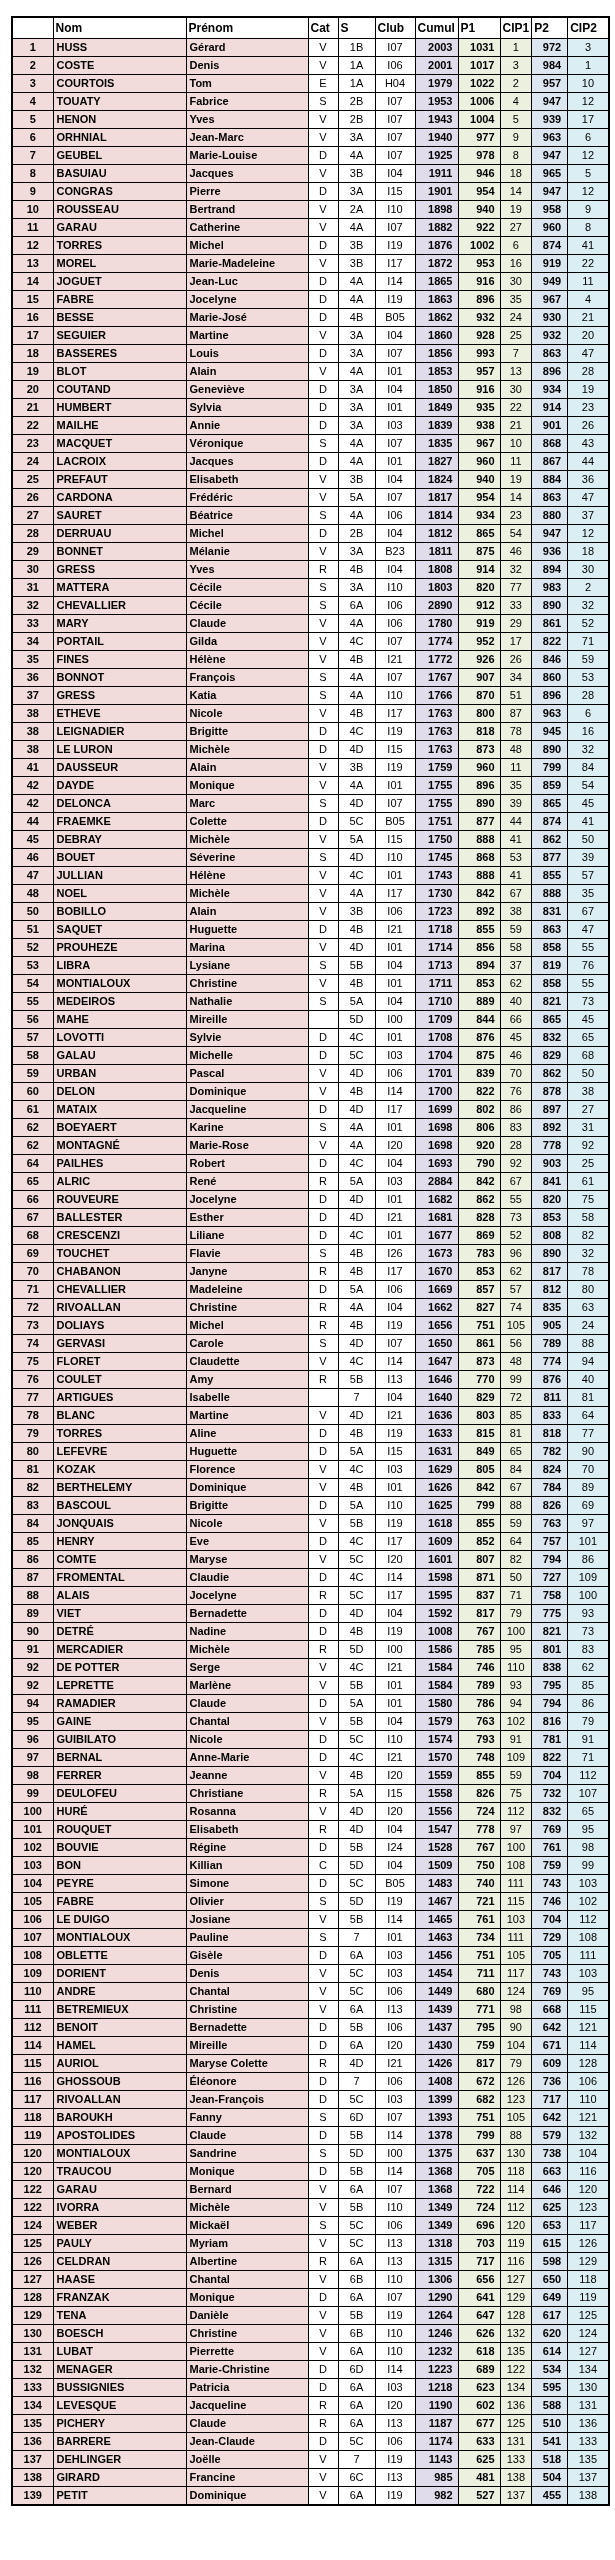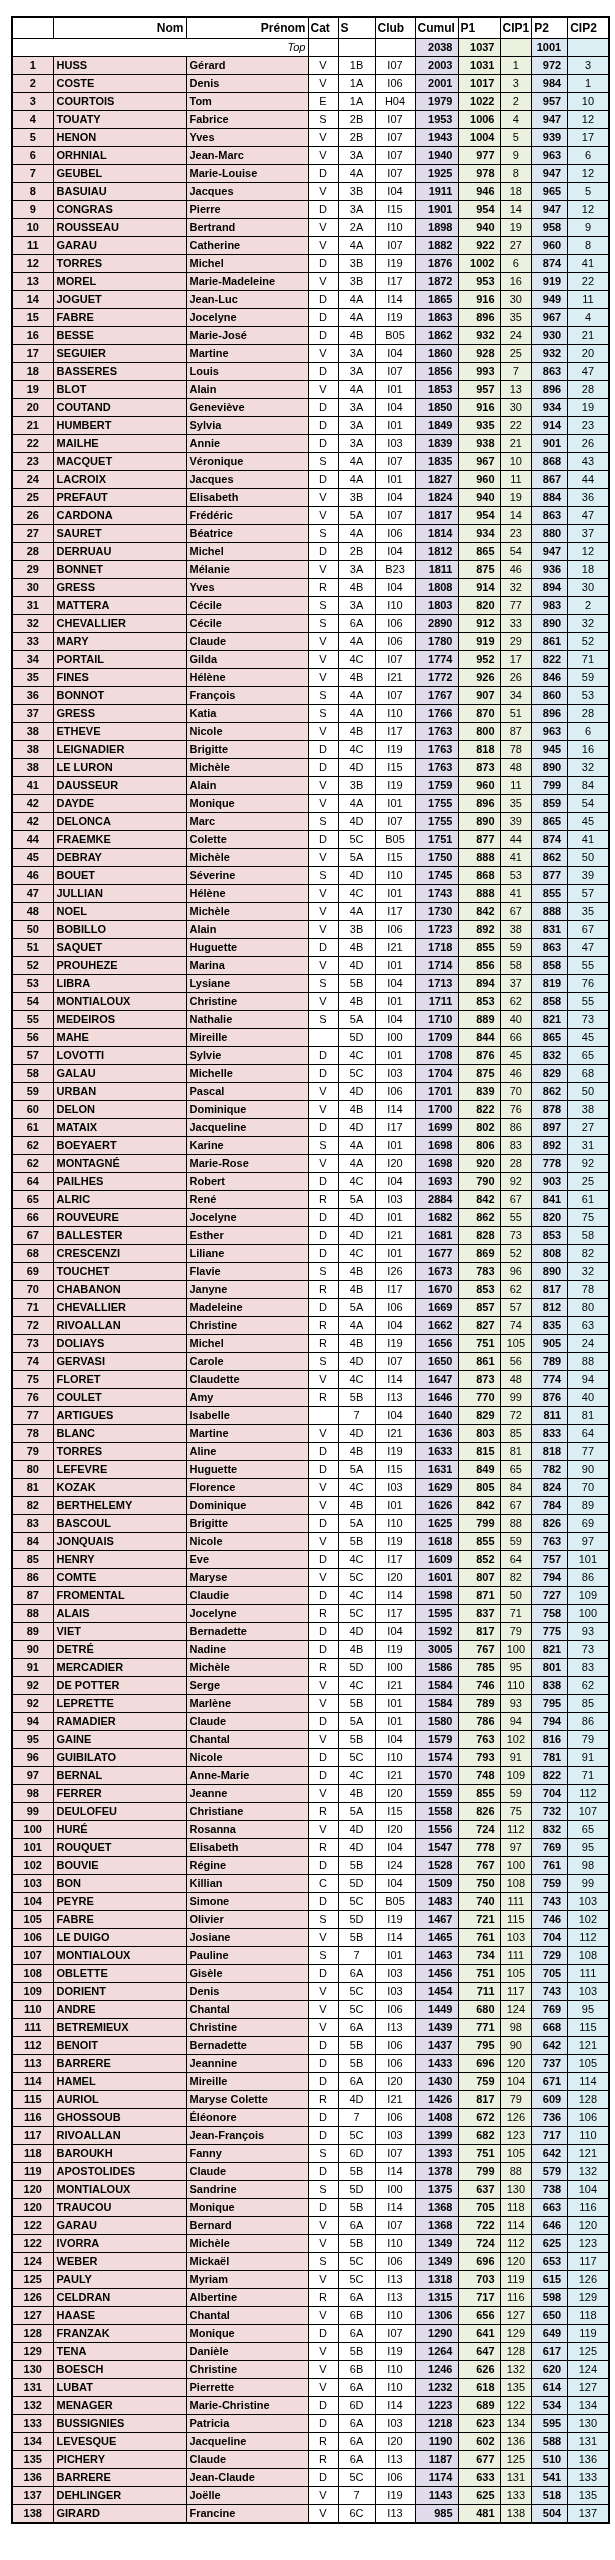--- a/index.html
+++ b/index.html
@@ -1,20 +1,20 @@
 <!DOCTYPE html>
 <html><head>
 <meta charset="utf-8">
 <style>
   html,body{margin:0;padding:0;background:#fff;}
   body{width:615px;height:2560px;position:relative;font-family:"Liberation Sans",sans-serif;color:#000;}
   table{border-collapse:collapse;table-layout:fixed;position:absolute;left:11px;top:16px;border:2px solid #000;}
   td,th{border:1px solid #000;height:17px;padding:0 2px;font-size:11px;line-height:17px;overflow:hidden;white-space:nowrap;box-sizing:border-box;}
   thead th{height:20px;font-size:12px;font-weight:bold;background:#fff;text-align:left;line-height:20px;}
-  thead th.c1,thead th.c2{text-align:right;padding-left:14px;}
+  thead th.c1,thead th.c2{text-align:left;padding-left:2px;}
   
   col.c0{width:41px}col.c1{width:133px}col.c2{width:122px}col.c3{width:30px}
   col.c4{width:37px}col.c5{width:40px}col.c6{width:43px}col.c7{width:42px}
   col.c8{width:31px}col.c9{width:36px}col.c10{width:41px}
   
   tbody td.c0{background:#f2dcdb;text-align:center;font-weight:bold;}
   tbody td.c1,tbody td.c2{background:#f2dcdb;text-align:left;font-weight:bold;padding-left:3px;}
   tbody td.c3,tbody td.c4,tbody td.c5{background:#fff;text-align:center;}
   tbody td.c6{background:#e0dcec;text-align:right;font-weight:bold;padding-right:5px;}
   tbody td.c7{background:#ebf1de;text-align:right;font-weight:bold;padding-right:5px;}
@@ -55,31 +55,20 @@
         <th class="c4">S</th>
         <th class="c5">Club</th>
         <th class="c6">Cumul</th>
         <th class="c7">P1</th>
         <th class="c8">CIP1</th>
         <th class="c9">P2</th>
         <th class="c10">CIP2</th>
       </tr>
   </thead>
   <tbody id="table-body">
-      <tr class="top-row">
-        <td colspan="3" class="merged">Top</td>
-        <td class="c3"></td>
-        <td class="c4"></td>
-        <td class="c5"></td>
-        <td class="c6">2038</td>
-        <td class="c7">1037</td>
-        <td class="c8"></td>
-        <td class="c9">1001</td>
-        <td class="c10"></td>
-      </tr>
       <tr>
         <td class="c0">1</td>
         <td class="c1">HUSS</td>
         <td class="c2">Gérard</td>
         <td class="c3">V</td>
         <td class="c4">1B</td>
         <td class="c5">I07</td>
         <td class="c6">2003</td>
         <td class="c7">1031</td>
         <td class="c8">1</td>
@@ -1217,21 +1206,21 @@
         <td class="c9">775</td>
         <td class="c10">93</td>
       </tr>
       <tr>
         <td class="c0">90</td>
         <td class="c1">DETRÉ</td>
         <td class="c2">Nadine</td>
         <td class="c3">D</td>
         <td class="c4">4B</td>
         <td class="c5">I19</td>
-        <td class="c6">3005</td>
+        <td class="c6">1008</td>
         <td class="c7">767</td>
         <td class="c8">100</td>
         <td class="c9">821</td>
         <td class="c10">73</td>
       </tr>
       <tr>
         <td class="c0">91</td>
         <td class="c1">MERCADIER</td>
         <td class="c2">Michèle</td>
         <td class="c3">R</td>
@@ -1510,33 +1499,20 @@
         <td class="c3">D</td>
         <td class="c4">5B</td>
         <td class="c5">I06</td>
         <td class="c6">1437</td>
         <td class="c7">795</td>
         <td class="c8">90</td>
         <td class="c9">642</td>
         <td class="c10">121</td>
       </tr>
       <tr>
-        <td class="c0">113</td>
-        <td class="c1">BARRERE</td>
-        <td class="c2">Jeannine</td>
-        <td class="c3">D</td>
-        <td class="c4">5B</td>
-        <td class="c5">I06</td>
-        <td class="c6">1433</td>
-        <td class="c7">696</td>
-        <td class="c8">120</td>
-        <td class="c9">737</td>
-        <td class="c10">105</td>
-      </tr>
-      <tr>
         <td class="c0">114</td>
         <td class="c1">HAMEL</td>
         <td class="c2">Mireille</td>
         <td class="c3">D</td>
         <td class="c4">6A</td>
         <td class="c5">I20</td>
         <td class="c6">1430</td>
         <td class="c7">759</td>
         <td class="c8">104</td>
         <td class="c9">671</td>
@@ -1847,14 +1823,27 @@
         <td class="c2">Francine</td>
         <td class="c3">V</td>
         <td class="c4">6C</td>
         <td class="c5">I13</td>
         <td class="c6">985</td>
         <td class="c7">481</td>
         <td class="c8">138</td>
         <td class="c9">504</td>
         <td class="c10">137</td>
       </tr>
+      <tr>
+        <td class="c0">139</td>
+        <td class="c1">PETIT</td>
+        <td class="c2">Dominique</td>
+        <td class="c3">V</td>
+        <td class="c4">6A</td>
+        <td class="c5">I19</td>
+        <td class="c6">982</td>
+        <td class="c7">527</td>
+        <td class="c8">137</td>
+        <td class="c9">455</td>
+        <td class="c10">138</td>
+      </tr>
     </tbody>
 </table>
 
 </body></html>

